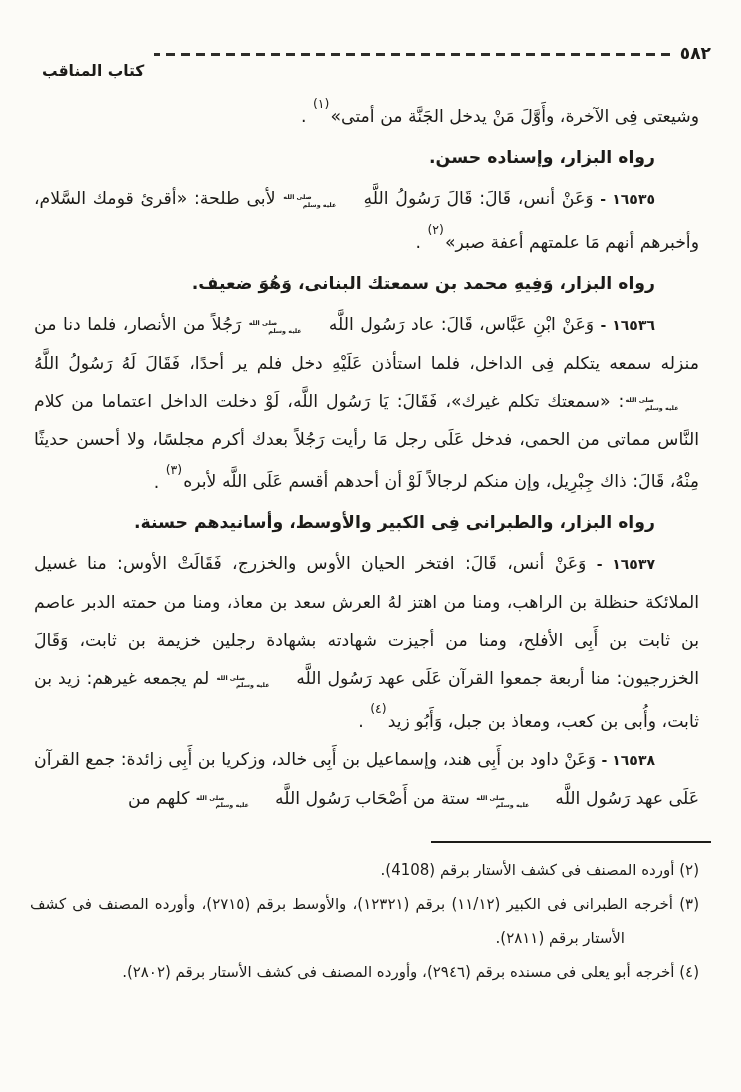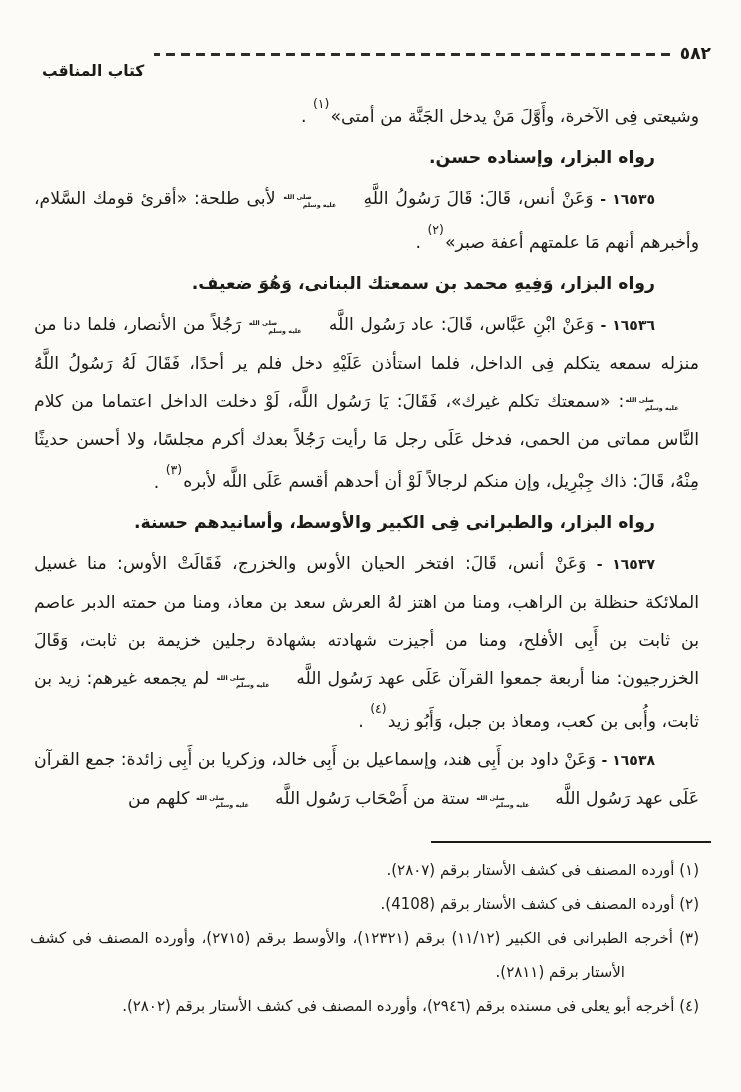--- a/index.html
+++ b/index.html
@@ -89,19 +89,18 @@
     <p class="para hadith"><b class="num">١٦٥٣٧ -</b><span> وَعَنْ أنس، قَالَ: افتخر الحيان الأوس والخزرج، فَقَالَتْ الأوس: منا غسيل الملائكة حنظلة بن الراهب، ومنا من اهتز لهُ العرش سعد بن معاذ، ومنا من حمته الدبر عاصم بن ثابت بن أَبِى الأفلح، ومنا من أجيزت شهادته بشهادة رجلين خزيمة بن ثابت، وَقَالَ الخزرجيون: منا أربعة جمعوا القرآن عَلَى عهد رَسُول اللَّه <span class="saw">صلى الله<br>عليه وسلم</span> لم يجمعه غيرهم: زيد بن ثابت، وأُبى بن كعب، ومعاذ بن جبل، وَأَبُو زيد</span><sup class="ref">(٤)</sup><span> .</span></p>
 
 
     <p class="para hadith"><b class="num">١٦٥٣٨ -</b><span> وَعَنْ داود بن أَبِى هند، وإسماعيل بن أَبِى خالد، وزكريا بن أَبِى زائدة: جمع القرآن عَلَى عهد رَسُول اللَّه <span class="saw">صلى الله<br>عليه وسلم</span> ستة من أَصْحَاب رَسُول اللَّه <span class="saw">صلى الله<br>عليه وسلم</span> كلهم من</span></p>
 
   </div>
 
   <div class="fnsep"></div>
 
   <div class="fns">
-    <p class="fn"><span class="fnm">(١)</span> <span>أورده المصنف فى كشف الأستار برقم (٢٨٠٧).</span></p>
     <p class="fn"><span class="fnm">(٢)</span> <span>أورده المصنف فى كشف الأستار برقم (4108).</span></p>
     <p class="fn"><span class="fnm">(٣)</span> <span>أخرجه الطبرانى فى الكبير (١١/١٢) برقم (١٢٣٢١)، والأوسط برقم (٢٧١٥)، وأورده المصنف فى كشف الأستار برقم (٢٨١١).</span></p>
     <p class="fn"><span class="fnm">(٤)</span> <span>أخرجه أبو يعلى فى مسنده برقم (٢٩٤٦)، وأورده المصنف فى كشف الأستار برقم (٢٨٠٢).</span></p>
   </div>
 
 </div>
 
 </body></html>

